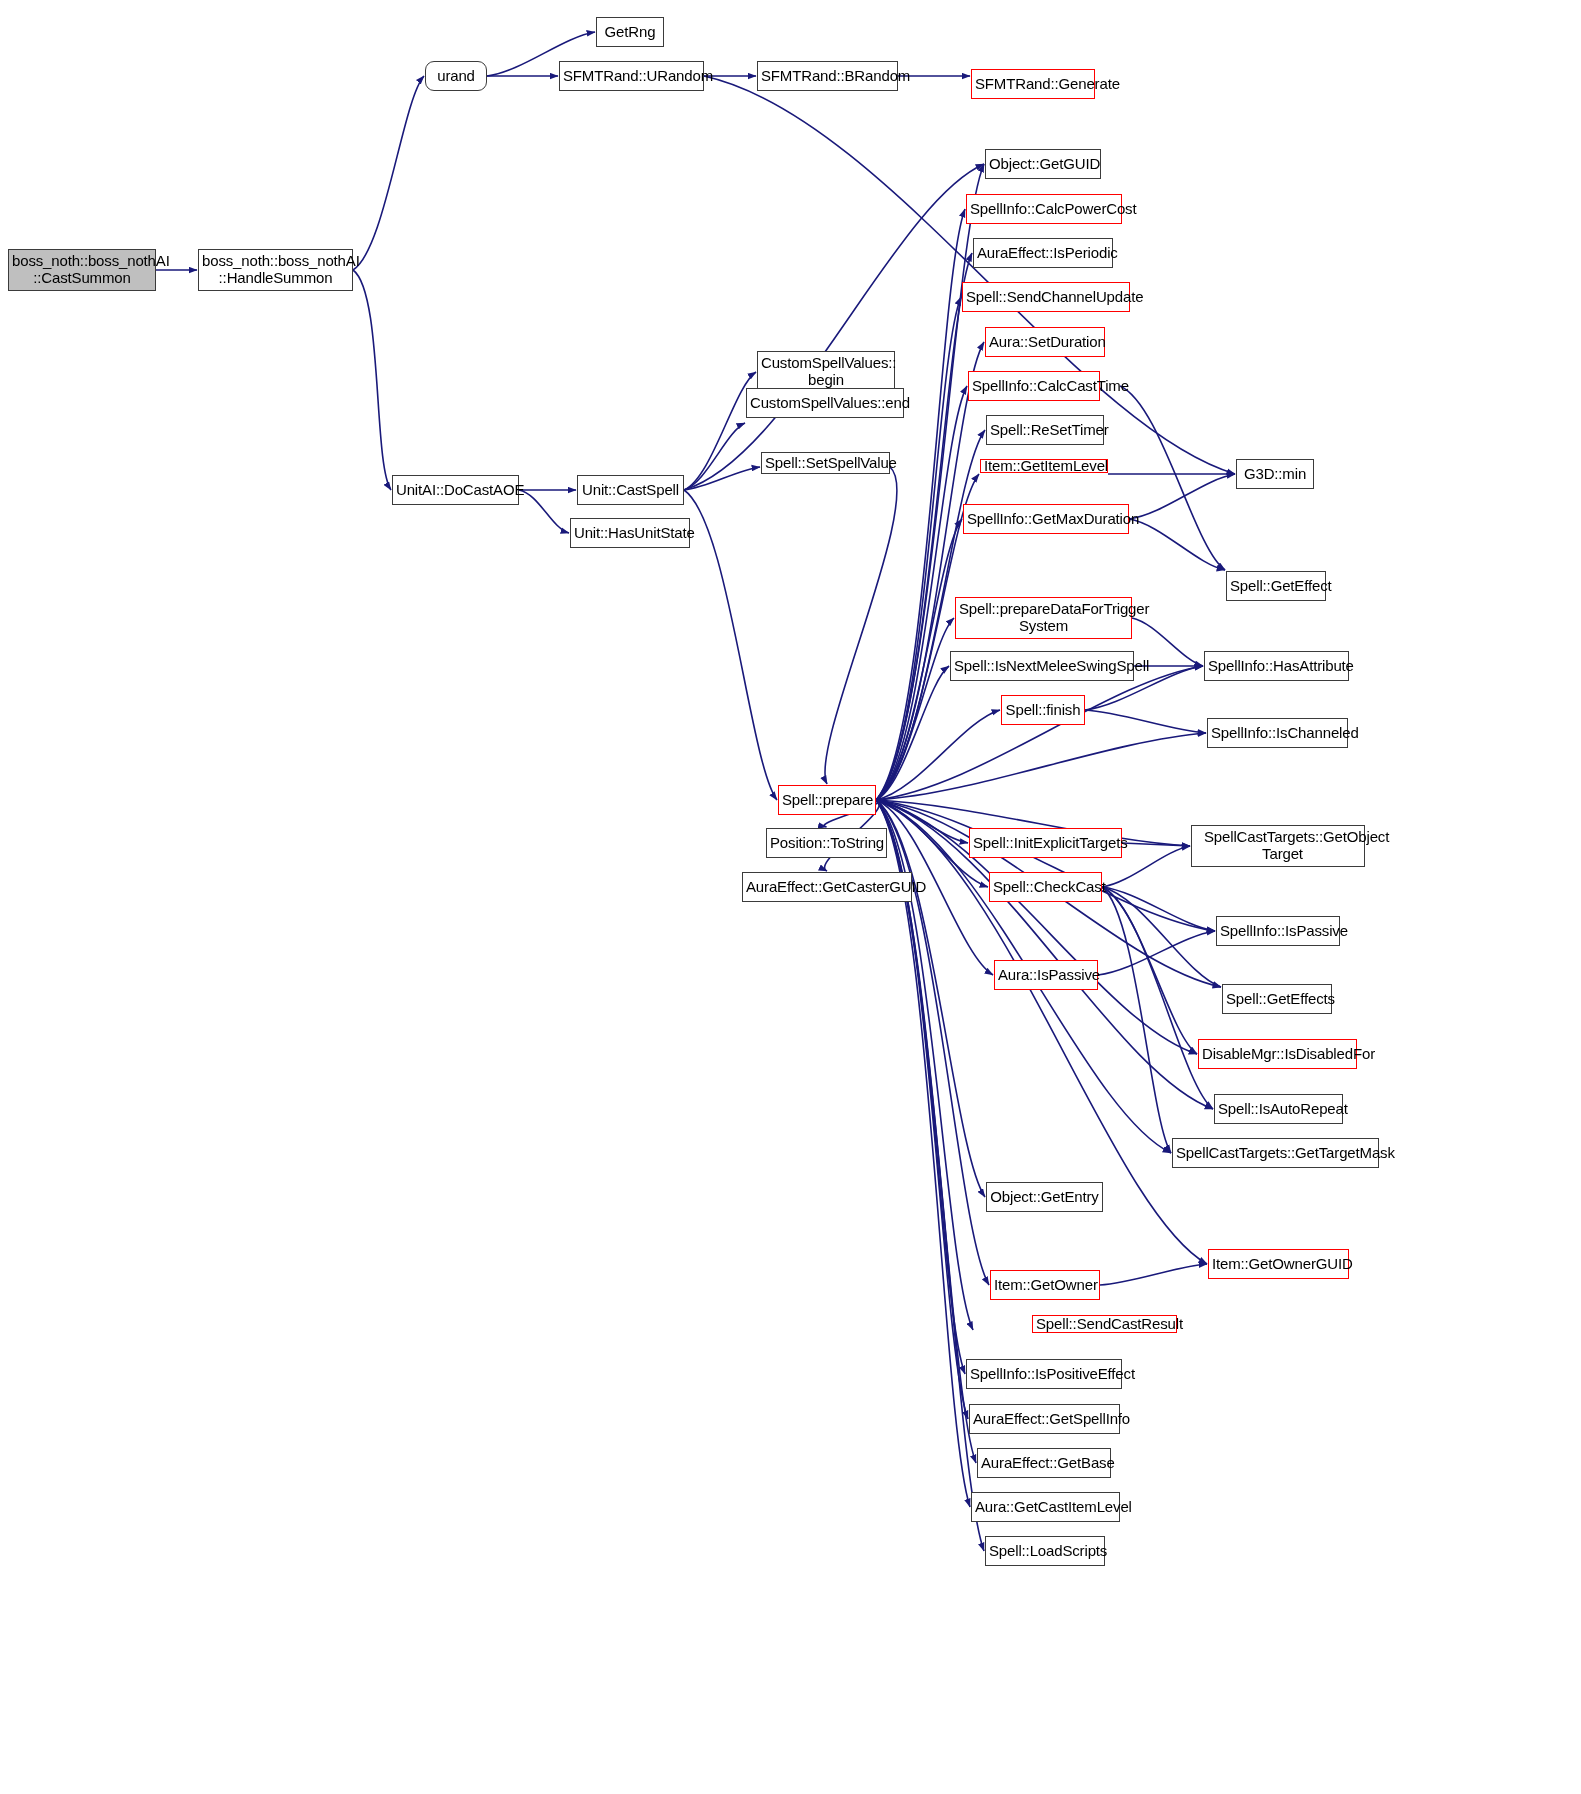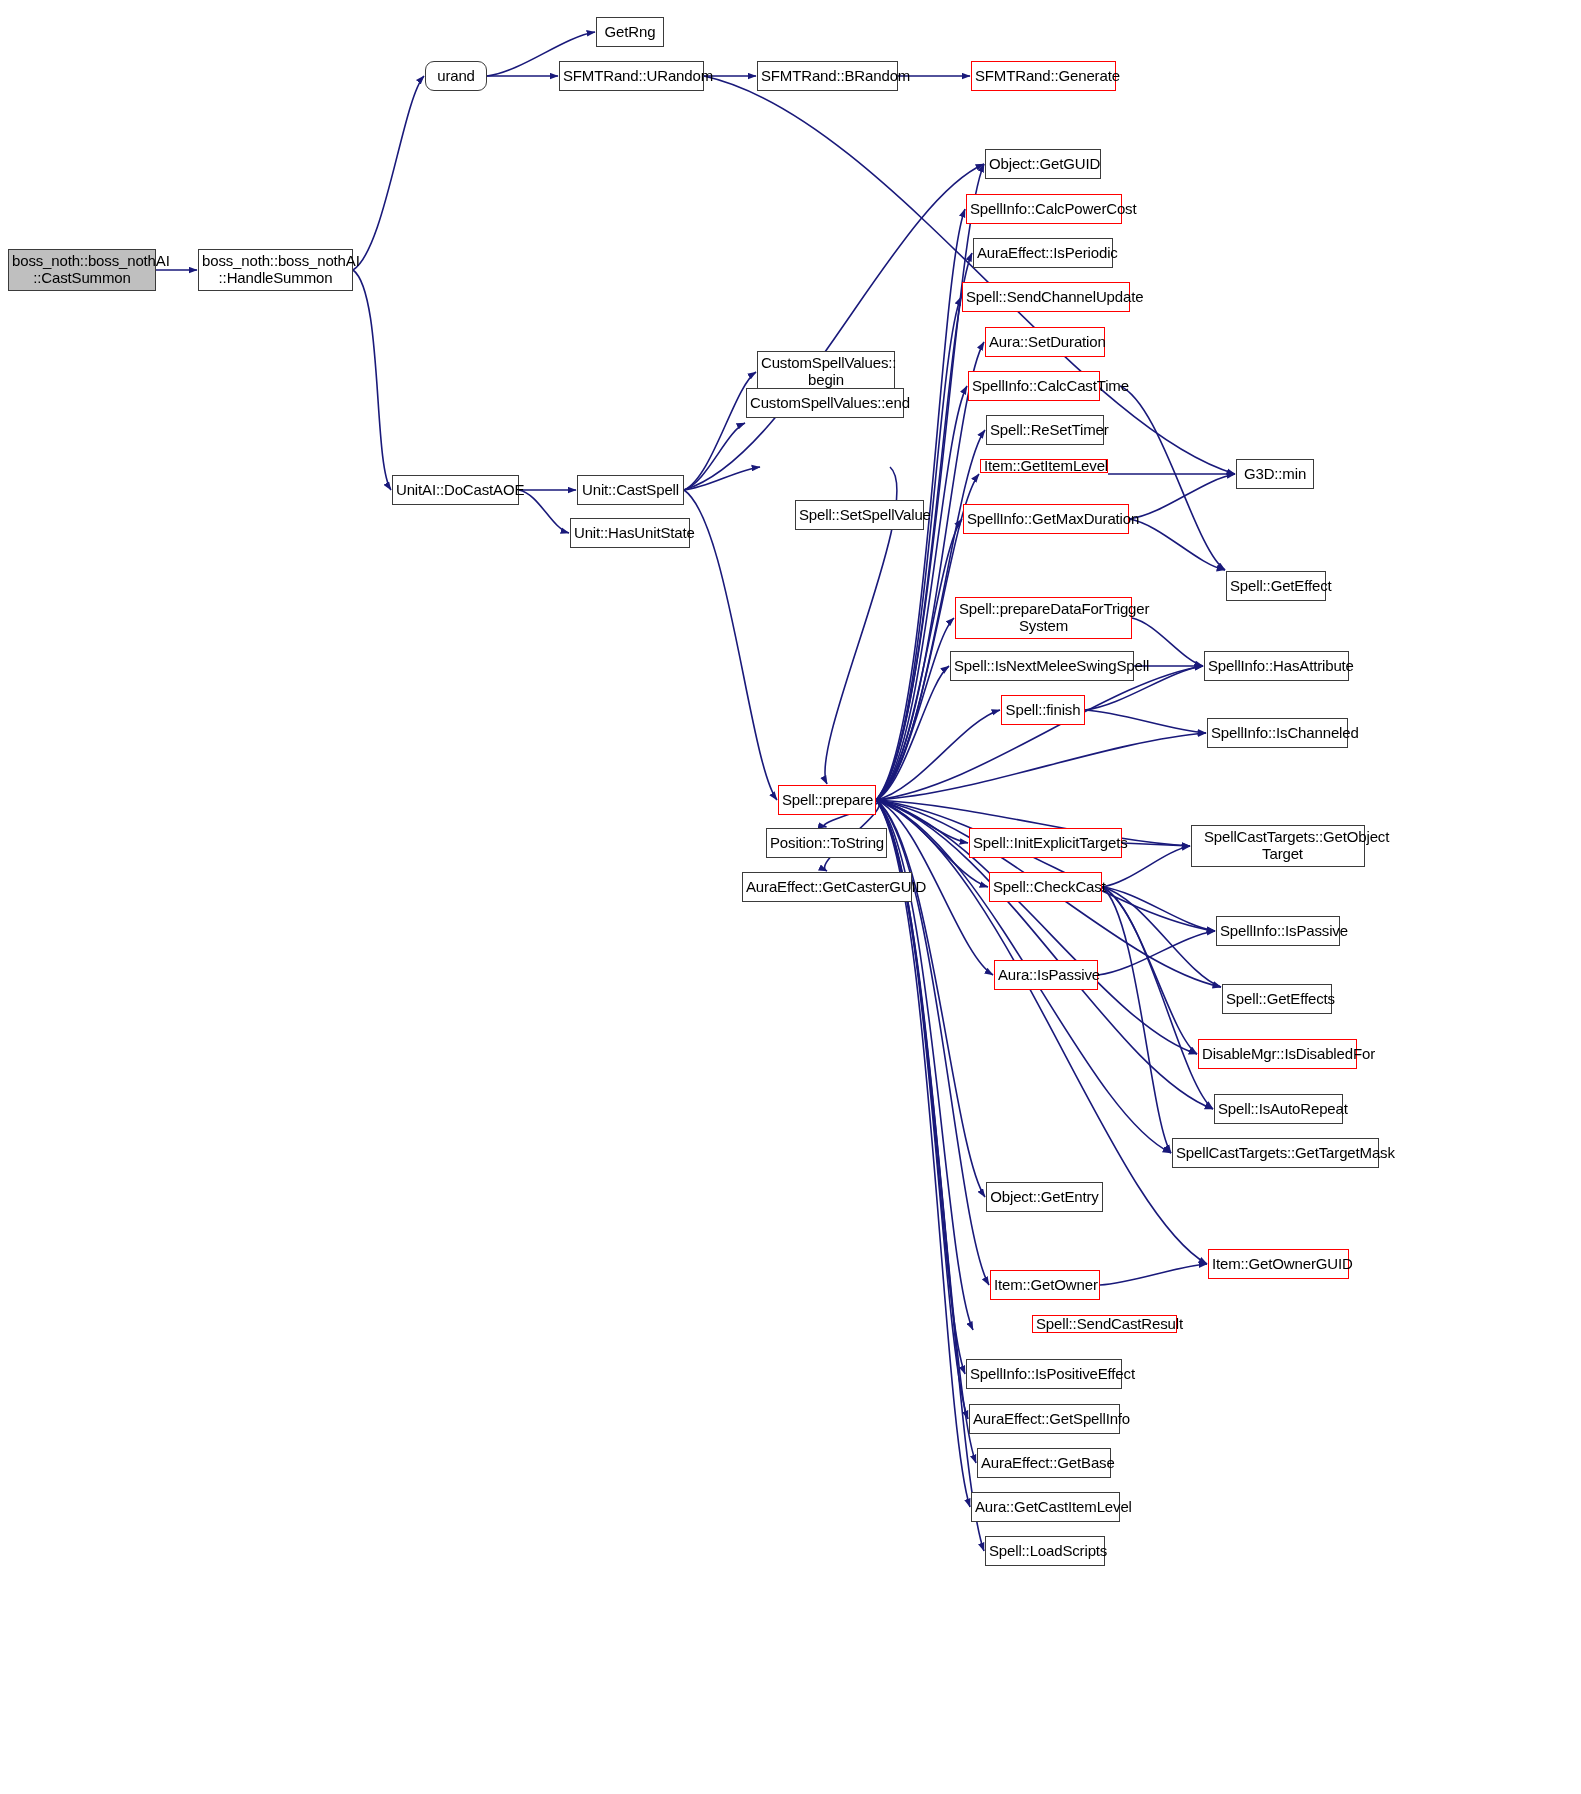--- a/index.html
+++ b/index.html
@@ -135,28 +135,28 @@
   </svg>
   <div id="node-layer">
       <div class="node highlight" style="left: 8px; top: 249px; width: 148px; height: 42px;"><span class="lbl">boss_noth::boss_nothAI
 ::CastSummon</span></div>
       <div class="node" style="left: 198px; top: 249px; width: 155px; height: 42px;"><span class="lbl">boss_noth::boss_nothAI
 ::HandleSummon</span></div>
       <div class="node" style="left: 425px; top: 61px; width: 62px; height: 30px; border-radius: 9px;"><span class="lbl">urand</span></div>
       <div class="node" style="left: 596px; top: 17px; width: 68px; height: 30px;"><span class="lbl">GetRng</span></div>
       <div class="node" style="left: 559px; top: 61px; width: 145px; height: 30px;"><span class="lbl">SFMTRand::URandom</span></div>
       <div class="node" style="left: 757px; top: 61px; width: 141px; height: 30px;"><span class="lbl">SFMTRand::BRandom</span></div>
-      <div class="node red" style="left: 971px; top: 61px; width: 145px; height: 30px;"><span class="lbl">SFMTRand::Generate</span></div>
+      <div class="node red" style="left: 971px; top: 69px; width: 124px; height: 30px;"><span class="lbl">SFMTRand::Generate</span></div>
       <div class="node" style="left: 392px; top: 475px; width: 127px; height: 30px;"><span class="lbl">UnitAI::DoCastAOE</span></div>
       <div class="node" style="left: 577px; top: 475px; width: 107px; height: 30px;"><span class="lbl">Unit::CastSpell</span></div>
       <div class="node" style="left: 570px; top: 518px; width: 120px; height: 30px;"><span class="lbl">Unit::HasUnitState</span></div>
       <div class="node" style="left: 757px; top: 351px; width: 138px; height: 42px;"><span class="lbl">CustomSpellValues::
 begin</span></div>
       <div class="node" style="left: 746px; top: 388px; width: 158px; height: 30px;"><span class="lbl">CustomSpellValues::end</span></div>
-      <div class="node" style="left: 795px; top: 452px; width: 129px; height: 30px; margin-top: 48px;"><span class="lbl">Spell::SetSpellValue</span></div>
+      <div class="node" style="left: 761px; top: 452px; width: 129px; height: 22px;"><span class="lbl">Spell::SetSpellValue</span></div>
       <div class="node red" style="left: 778px; top: 785px; width: 98px; height: 30px;"><span class="lbl">Spell::prepare</span></div>
       <div class="node" style="left: 766px; top: 828px; width: 121px; height: 30px;"><span class="lbl">Position::ToString</span></div>
       <div class="node" style="left: 742px; top: 872px; width: 170px; height: 30px;"><span class="lbl">AuraEffect::GetCasterGUID</span></div>
       <div class="node" style="left: 985px; top: 149px; width: 116px; height: 30px;"><span class="lbl">Object::GetGUID</span></div>
       <div class="node red" style="left: 966px; top: 194px; width: 156px; height: 30px;"><span class="lbl">SpellInfo::CalcPowerCost</span></div>
       <div class="node" style="left: 973px; top: 238px; width: 140px; height: 30px;"><span class="lbl">AuraEffect::IsPeriodic</span></div>
       <div class="node red" style="left: 962px; top: 282px; width: 168px; height: 30px;"><span class="lbl">Spell::SendChannelUpdate</span></div>
       <div class="node red" style="left: 985px; top: 327px; width: 120px; height: 30px;"><span class="lbl">Aura::SetDuration</span></div>
       <div class="node red" style="left: 968px; top: 371px; width: 132px; height: 30px;"><span class="lbl">SpellInfo::CalcCastTime</span></div>
       <div class="node" style="left: 986px; top: 415px; width: 118px; height: 30px;"><span class="lbl">Spell::ReSetTimer</span></div>

